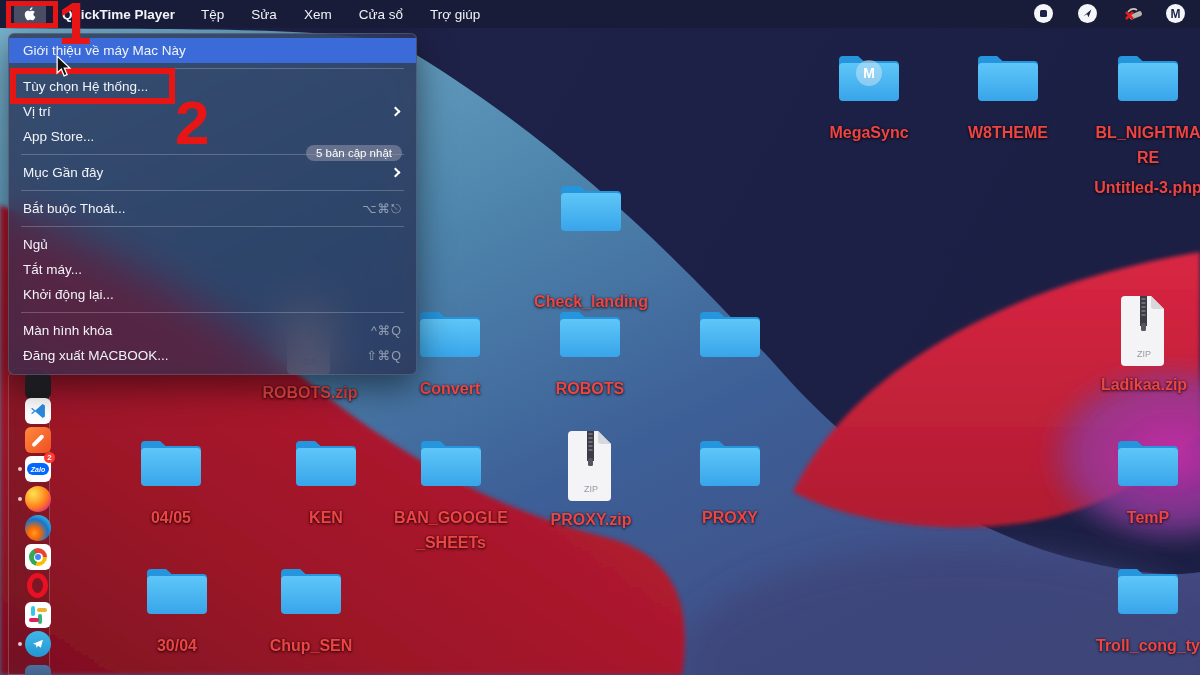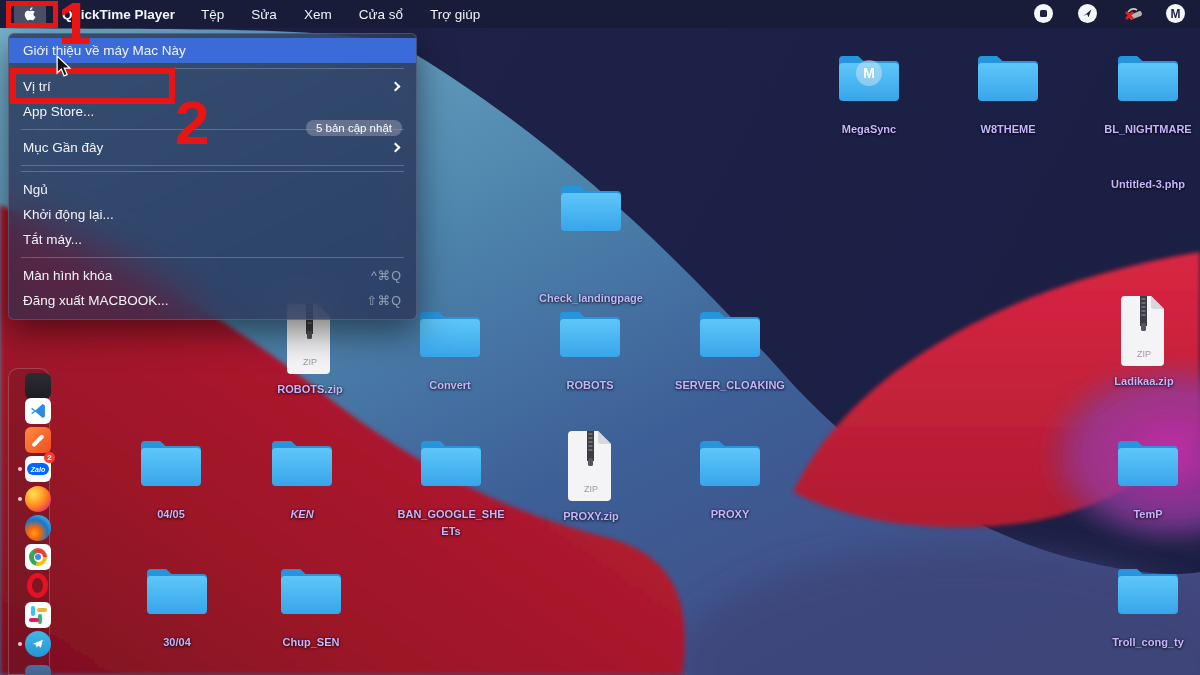--- a/index.html
+++ b/index.html
@@ -39,21 +39,21 @@
     font-size:11.5px; color:#fff;margin-top:32px; }
   .am-chevron { width:7px; height:7px; border-top:2px solid #fff; border-right:2px solid #fff;
     transform:rotate(45deg); margin-right:3px; }
 
   
   .desktop-icon { position:absolute; width:116px; z-index:1; display:flex;
     flex-direction:column; align-items:center; }
   .di-icon { display:flex; align-items:flex-end; justify-content:center; position:relative; }
   .di-icon.h-folder { height:56px; }
   .di-icon.h-doc { height:72px; }
-  .di-label { margin-top:18px; font-size:11px; font-weight:bold; color:#c4b5fd;
+  .di-label { margin-top:18px; font-size:16px; font-weight:bold; color:#ef4444;
     text-align:center; line-height:1.55; word-break:break-all; width:114px;
     text-shadow:0 1px 3px rgba(0,0,0,0.75), 0 0 2px rgba(0,0,0,0.5); }
   .desktop-icon.doc .di-label { margin-top:6px; }
   .mega-badge { position:absolute; left:50%; top:26px; transform:translate(-50%,-50%);
     width:26px; height:26px; border-radius:50%; background:rgba(225,235,245,0.45);
     display:flex; align-items:center; justify-content:center; color:#fff;
     font-weight:bold; font-size:14px; }
 
   
   #dock { position:absolute; left:8px; top:368px; width:42px; height:307px; z-index:2;
@@ -205,21 +205,20 @@
         </div>
         <div class="di-label">ROBOTS</div>
       </div>
       <div class="desktop-icon" style="left: 672px; top: 303px;">
         <div class="di-icon h-folder">
           <svg width="64" height="52" viewBox="0 0 64 52">
             <path d="M2 9 a4 4 0 0 1 4 -4 h15 l5.5 5 h31.5 a4 4 0 0 1 4 4 v4 H2 Z" fill="#2596dd"></path>
             <rect x="2" y="12" width="60" height="38" rx="4" fill="url(#folderGrad)"></rect>
           </svg>
         </div>
-        <div class="di-label">SERVER_CLOAKING</div>
       </div>
       <div class="desktop-icon doc" style="left: 1086px; top: 295px;">
         <div class="di-icon h-doc">
           <svg width="50" height="72" viewBox="0 0 50 72">
             <path d="M6 1 h26 l13 13 v53 a4 4 0 0 1 -4 4 h-35 a4 4 0 0 1 -4 -4 v-62 a4 4 0 0 1 4 -4 z" fill="#f4f4f6"></path>
             <path d="M32 1 l13 13 h-10 a3 3 0 0 1 -3 -3 z" fill="#d7d7dc"></path>
             <rect x="21" y="1" width="7" height="30" fill="#3c3c44"></rect>
             <path d="M22.5 4 h4 M22.5 8 h4 M22.5 12 h4 M22.5 16 h4 M22.5 20 h4" stroke="#9a9aa2" stroke-width="1.2"></path>
             <rect x="22" y="28" width="5" height="8" rx="1.5" fill="#55555e"></rect>
             <text x="25" y="62" font-size="9" fill="#9a9aa2" text-anchor="middle" font-family="Liberation Sans, sans-serif">ZIP</text>
@@ -229,21 +228,21 @@
       </div>
       <div class="desktop-icon" style="left: 113px; top: 432px;">
         <div class="di-icon h-folder">
           <svg width="64" height="52" viewBox="0 0 64 52">
             <path d="M2 9 a4 4 0 0 1 4 -4 h15 l5.5 5 h31.5 a4 4 0 0 1 4 4 v4 H2 Z" fill="#2596dd"></path>
             <rect x="2" y="12" width="60" height="38" rx="4" fill="url(#folderGrad)"></rect>
           </svg>
         </div>
         <div class="di-label">04/05</div>
       </div>
-      <div class="desktop-icon" style="left: 244px; top: 432px; font-style: italic;">
+      <div class="desktop-icon" style="left: 268px; top: 432px;">
         <div class="di-icon h-folder">
           <svg width="64" height="52" viewBox="0 0 64 52">
             <path d="M2 9 a4 4 0 0 1 4 -4 h15 l5.5 5 h31.5 a4 4 0 0 1 4 4 v4 H2 Z" fill="#2596dd"></path>
             <rect x="2" y="12" width="60" height="38" rx="4" fill="url(#folderGrad)"></rect>
           </svg>
         </div>
         <div class="di-label">KEN</div>
       </div>
       <div class="desktop-icon" style="left: 393px; top: 432px;">
         <div class="di-icon h-folder">
@@ -377,47 +376,56 @@
       </div>
     </div>
 
   <div id="apple-menu">
       <div class="am-row hl">
         <span class="am-label">Giới thiệu về máy Mac Này</span>
         <span class="am-spacer"></span>
       </div>
       <div class="am-sep"></div>
       <div class="am-row">
+        <span class="am-label">Tùy chọn Hệ thống...</span>
+        <span class="am-spacer"></span>
+      </div>
+      <div class="am-row">
         <span class="am-label">Vị trí</span>
         <span class="am-spacer"></span>
         <span class="am-chevron"></span>
       </div>
       <div class="am-row">
         <span class="am-label">App Store...</span>
         <span class="am-spacer"></span>
         <span class="am-badge">5 bản cập nhật</span>
       </div>
       <div class="am-sep"></div>
       <div class="am-row">
         <span class="am-label">Mục Gần đây</span>
         <span class="am-spacer"></span>
         <span class="am-chevron"></span>
       </div>
       <div class="am-sep"></div>
+      <div class="am-row">
+        <span class="am-label">Bắt buộc Thoát...</span>
+        <span class="am-spacer"></span>
+        <span class="am-short">⌥⌘⎋</span>
+      </div>
       <div class="am-sep"></div>
       <div class="am-row">
         <span class="am-label">Ngủ</span>
         <span class="am-spacer"></span>
       </div>
       <div class="am-row">
+        <span class="am-label">Tắt máy...</span>
+        <span class="am-spacer"></span>
+      </div>
+      <div class="am-row">
         <span class="am-label">Khởi động lại...</span>
-        <span class="am-spacer"></span>
-      </div>
-      <div class="am-row">
-        <span class="am-label">Tắt máy...</span>
         <span class="am-spacer"></span>
       </div>
       <div class="am-sep"></div>
       <div class="am-row">
         <span class="am-label">Màn hình khóa</span>
         <span class="am-spacer"></span>
         <span class="am-short">^⌘Q</span>
       </div>
       <div class="am-row">
         <span class="am-label">Đăng xuất MACBOOK...</span>

